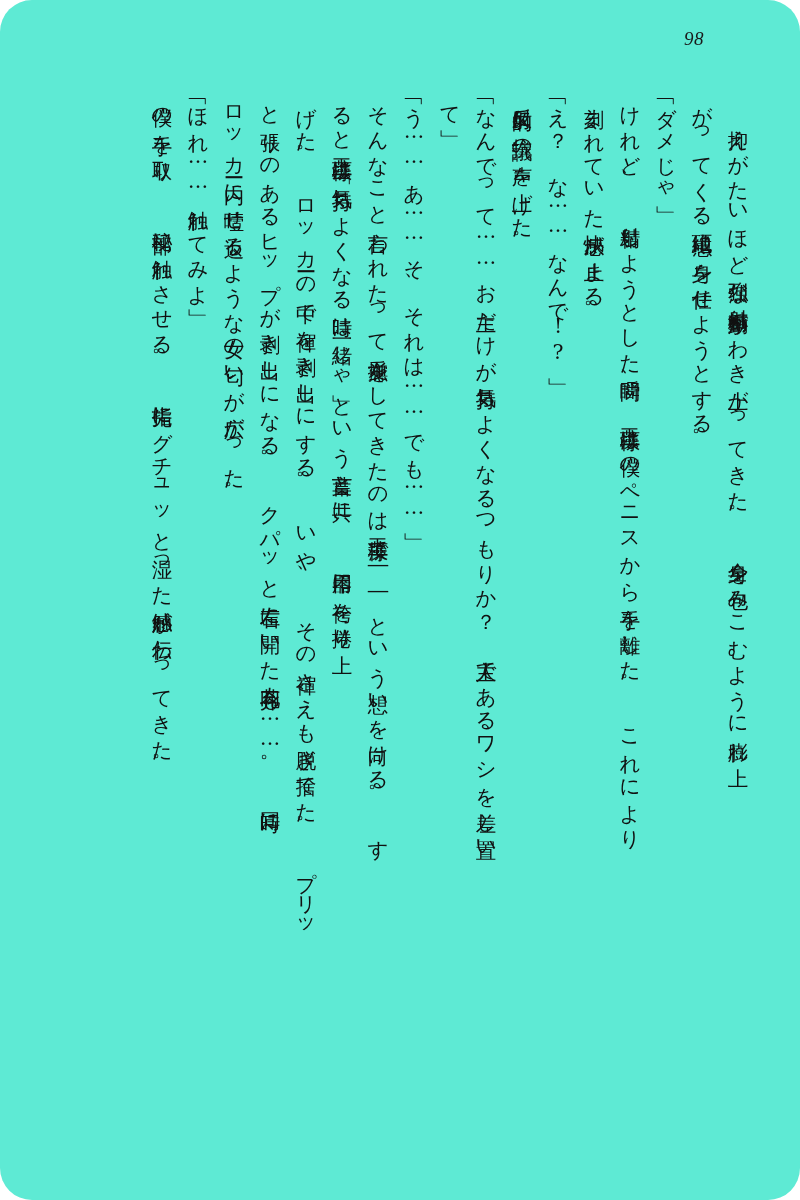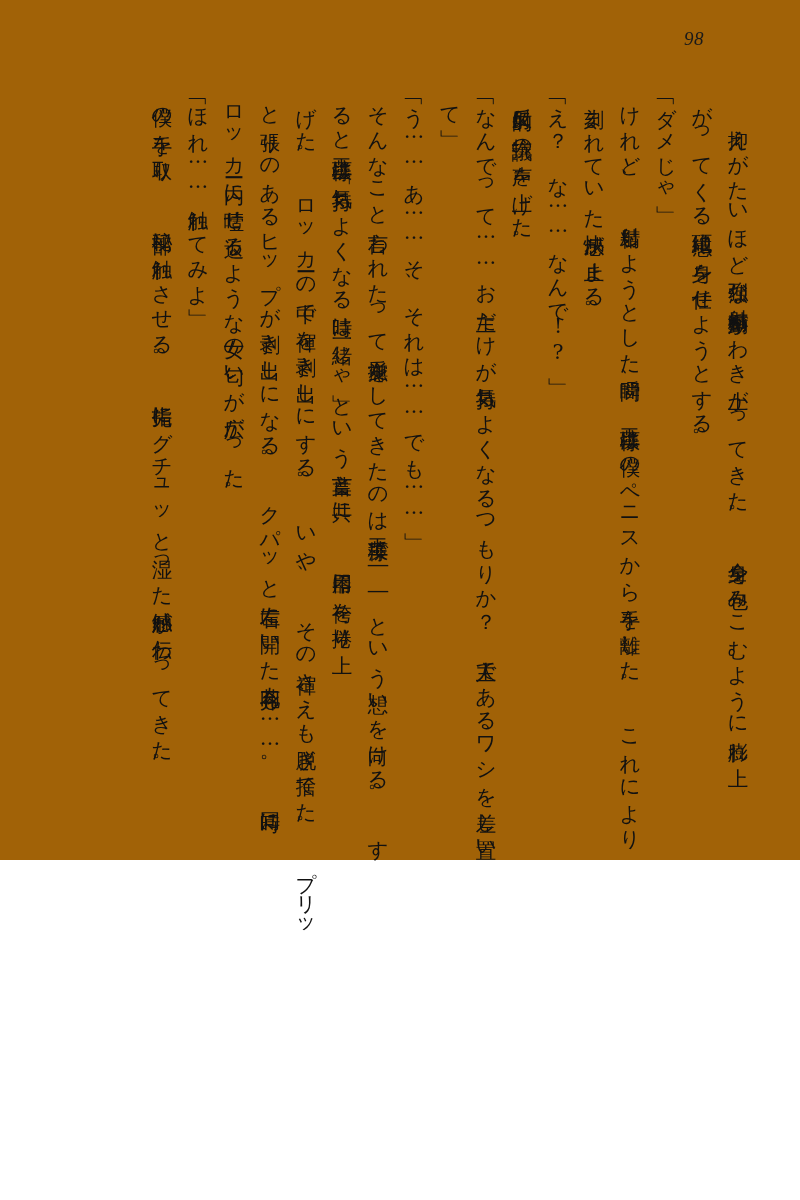--- a/index.html
+++ b/index.html
@@ -11,22 +11,23 @@
     height: 1200px;
     background: #ffffff;
     font-family: "Liberation Serif", "DejaVu Serif", serif;
     color: #101010;
     overflow: hidden;
   }
 
   #page {
     position: relative;
     width: 800px;
-    height: 860px;
-    background: #a16207;
+    height: 1200px;
+    background: #5eead4;
+    border-radius: 32px;
   }
 
   
   #page-number {
     position: absolute;
     top: 28px;
     right: 96px;
     font-style: italic;
     font-size: 19px;
     letter-spacing: 0.5px;

